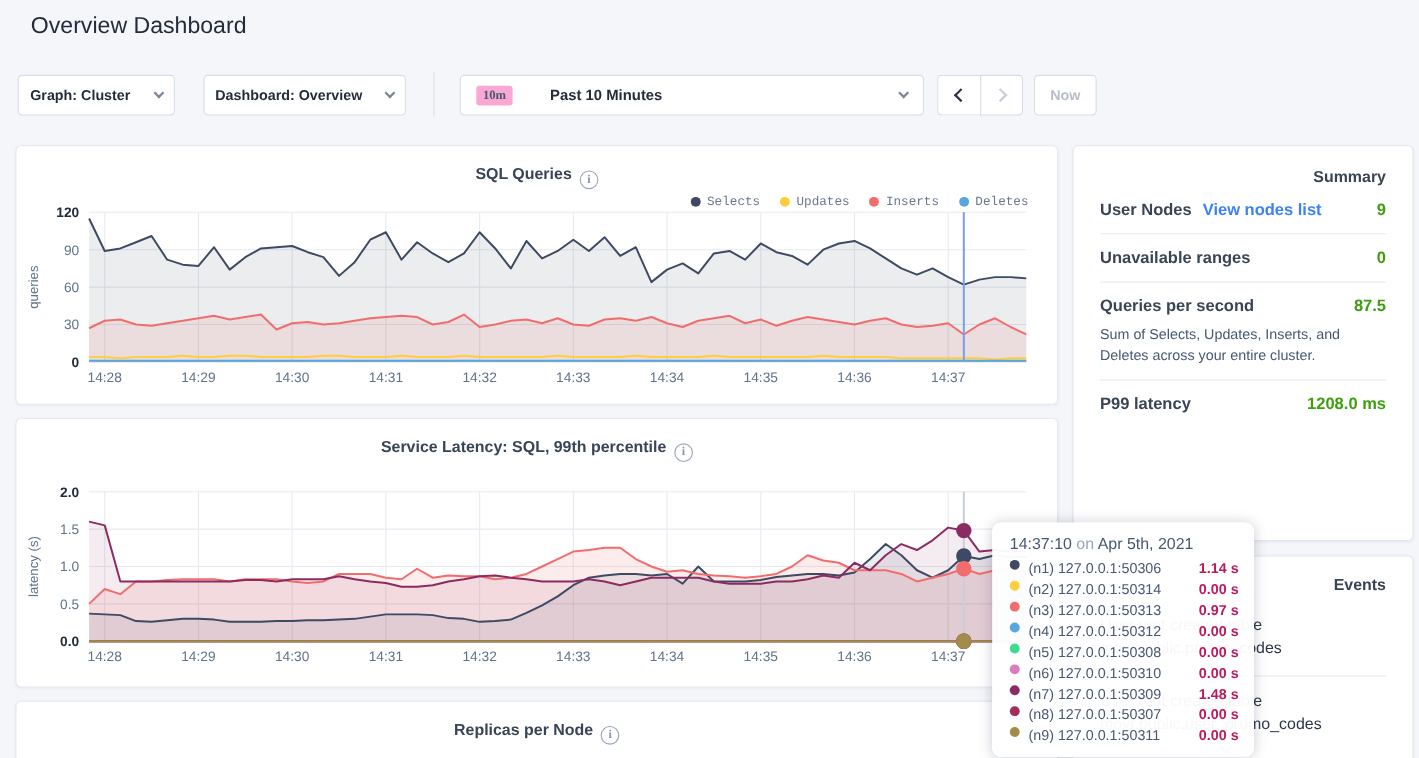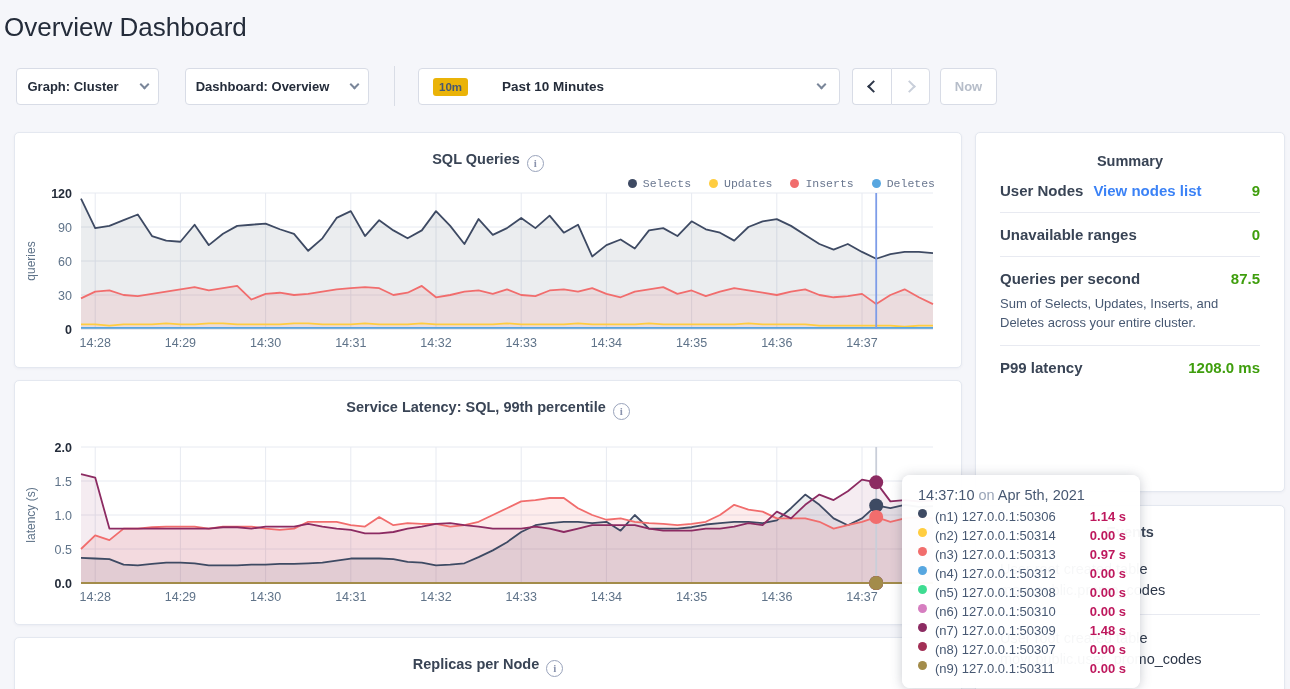--- a/index.html
+++ b/index.html
@@ -5,35 +5,35 @@
   * { box-sizing: border-box; margin: 0; padding: 0; }
   html,body { width:1290px; height:689px; }
   body {
     font-family: "Liberation Sans", sans-serif;
     background: #f5f6fa;
     color: #242c3a;
     overflow: hidden;
   }
   .page { position: relative; width: 1290px; height: 689px; overflow: hidden; }
 
-  .page-title { position:absolute; left:4px; top:12px; font-size:26px; font-weight:500; color:#242c3a; }
+  .page-title { position:absolute; left:28px; top:12px; font-size:21px; font-weight:500; color:#242c3a; }
 
   
   .btn {
     position:absolute; top:68px; height:37px; background:#fff;
     border:1px solid #d8dce6; border-radius:4px; display:flex;
     align-items:center; justify-content:center; font-size:13px;
     font-weight:bold; color:#242c3a; cursor:pointer; gap:22px;
   }
   .chev { display:inline-block; width:7px; height:7px; border-right:2px solid #7a8699; border-bottom:2px solid #7a8699; transform:rotate(45deg); margin-top:-4px; }
   .graph-dd { left:16px; width:143px; }
   .dash-dd  { left:185px; width:184px; }
   .vdiv { position:absolute; left:394px; top:66px; width:1px; height:40px; background:#d9dde6; }
   .timepicker { left:418px; width:422px; justify-content:flex-start; padding:0 14px; }
-  .tp-badge { background:#eab308; color:#475872; font-size:11.5px; font-weight:bold; border-radius:3px; padding:3px 6px; }
+  .tp-badge { background:#f9a8d4; color:#475872; font-size:11.5px; font-weight:bold; border-radius:3px; padding:3px 6px;font-family:Liberation Serif, serif; }
   .tp-label { margin-left:12px; font-size:13.5px; }
   .tp-chev { margin-left:auto; }
   .btn-group { position:absolute; left:852px; top:68px; height:37px; display:flex; }
   .nav-btn { width:39px; height:37px; background:#fff; border:1px solid #d8dce6; display:flex; align-items:center; justify-content:center; cursor:pointer; }
   .nav-btn.prev { border-radius:4px 0 0 4px; border-right:none; }
   .nav-btn.next { border-radius:0 4px 4px 0; }
   .arrow-l { display:inline-block; width:9px; height:9px; border-left:2.5px solid #2c3648; border-bottom:2.5px solid #2c3648; transform:rotate(45deg); margin-left:3px; }
   .arrow-r { display:inline-block; width:9px; height:9px; border-right:2.5px solid #c9cfda; border-bottom:2.5px solid #c9cfda; transform:rotate(-45deg); margin-right:3px; }
   .now-btn { left:940px; width:57px; color:#b6bdc9; }
 
@@ -47,21 +47,21 @@
 
   .legend { position:absolute; right:26px; top:44px; display:flex; gap:18px; align-items:center;font-family:Liberation Mono, monospace; }
   .legend-item { display:flex; align-items:center; gap:6px; font-size:11.5px; color:#6b7890; }
   .dot { width:9px; height:9px; border-radius:50%; flex:0 0 auto; }
 
   .chart-svg { position:absolute; left:0; top:52px; width:948px; height:184px; }
   .lat-card .chart-svg { top:58px; }
 
   
   .summary-card { left:975px; top:132px; width:310px; height:360px; padding:20px 24px; }
-  .panel-title { text-align:center; font-size:14.5px; font-weight:bold; color:#394455; }
+  .panel-title { text-align:right; font-size:14.5px; font-weight:bold; color:#394455; }
   .sum-row { padding:13px 0; border-bottom:1px solid #e8eaf1; }
   .sum-row:last-child { border-bottom:none; }
   .sum-row:first-of-type { margin-top:12px; }
   .sum-line { display:flex; align-items:baseline; }
   .sum-label { font-size:15px; font-weight:bold; color:#394455; }
   .sum-link { font-size:15px; font-weight:bold; color:#3b82f6; margin-left:10px; cursor:pointer; }
   .sum-value { margin-left:auto; font-size:15px; font-weight:bold; color:#3f9e0d; }
   .sum-sub { margin-top:7px; font-size:13px; line-height:19px; color:#475872; }
 
   

